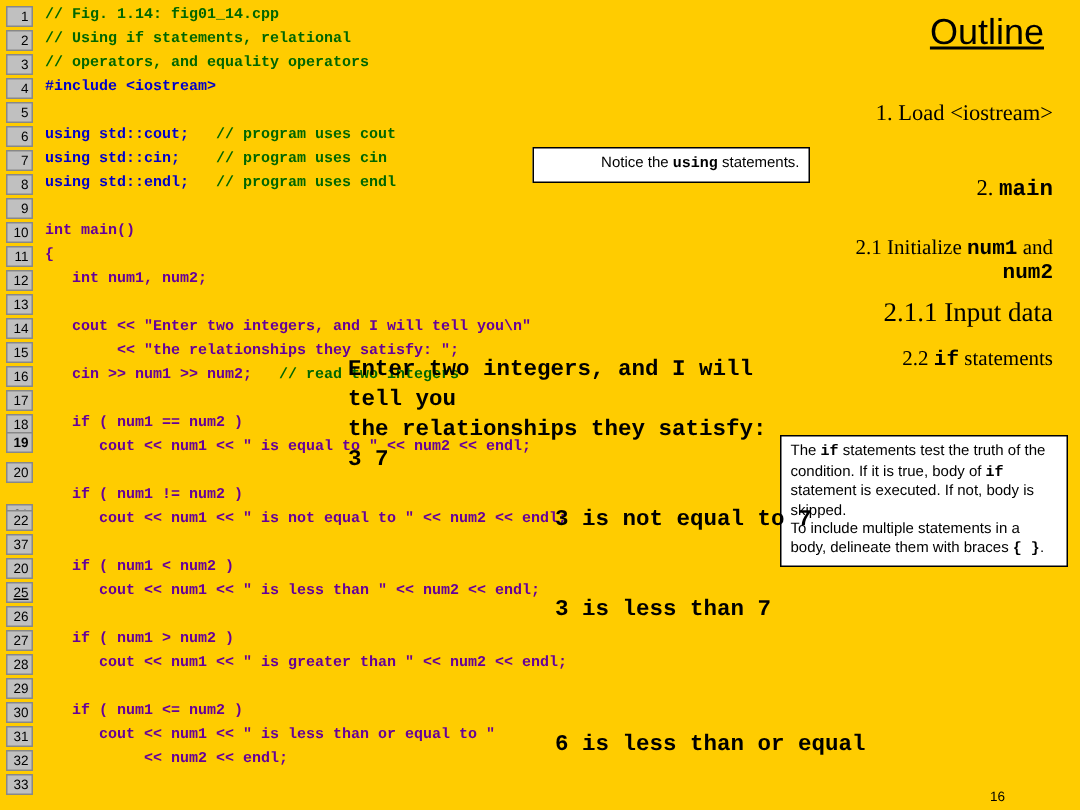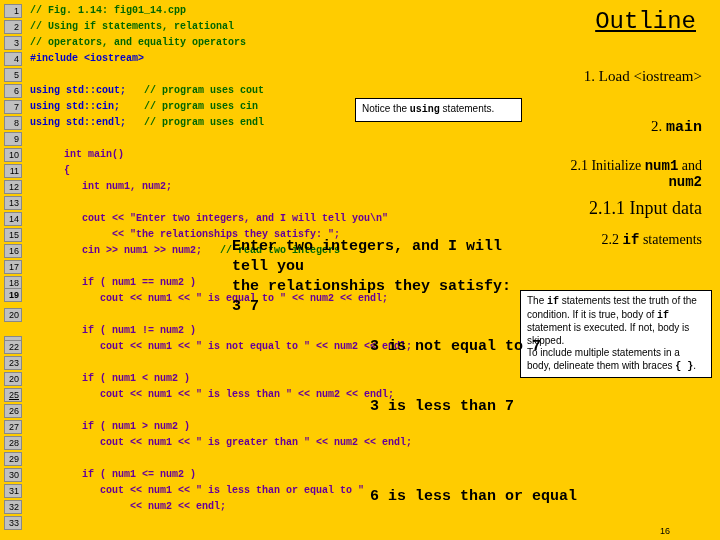--- a/index.html
+++ b/index.html
@@ -26,29 +26,29 @@
   .code {
     position: absolute;
     left: 30px;
     font-family: "Courier New", monospace;
     font-size: 10px;
     font-weight: bold;
     white-space: pre;
   }
   .green { color: #006600; }
   .blue { color: #0000cc; }
-  .purple { color: #660099; margin-left: 34px; }
+  .purple { color: #660099; }
   .outline {
     position: absolute;
     right: 24px;
     top: 8px;
     font-size: 24px;
     color: #000;
     text-decoration: underline;
-    font-family: Liberation Mono, monospace;
+    font-family: Liberation Sans, sans-serif;
   }
   .annot {
     position: absolute;
     font-family: "Times New Roman", serif;
     font-size: 14px;
     color: #000;
   }
   .callout {
     position: absolute;
     background: #fff;
@@ -116,21 +116,21 @@
     <div class="line-num" style="top: 276px;">18</div>
     <div class="code purple" style="top: 277px;">   if ( num1 == num2 )</div>
     <div class="line-num" style="top: 288px; font-weight: bold;">19</div>
     <div class="code purple" style="top: 293px;">      cout &lt;&lt; num1 &lt;&lt; " is equal to " &lt;&lt; num2 &lt;&lt; endl;</div>
     <div class="line-num" style="top: 308px;">20</div>
     <div class="code " style="top: 309px;"></div>
     <div class="line-num" style="top: 324px; margin-top: 12px;">21</div>
     <div class="code purple" style="top: 325px;">   if ( num1 != num2 )</div>
     <div class="line-num" style="top: 340px;">22</div>
     <div class="code purple" style="top: 341px;">      cout &lt;&lt; num1 &lt;&lt; " is not equal to " &lt;&lt; num2 &lt;&lt; endl;</div>
-    <div class="line-num" style="top: 356px;">23</div>
+    <div class="line-num" style="top: 356px;">37</div>
     <div class="code " style="top: 357px;"></div>
     <div class="line-num" style="top: 372px;">20</div>
     <div class="code purple" style="top: 373px;">   if ( num1 &lt; num2 )</div>
     <div class="line-num" style="top: 388px; text-decoration: underline;">25</div>
     <div class="code purple" style="top: 389px;">      cout &lt;&lt; num1 &lt;&lt; " is less than " &lt;&lt; num2 &lt;&lt; endl;</div>
     <div class="line-num" style="top: 404px;">26</div>
     <div class="code " style="top: 405px;"></div>
     <div class="line-num" style="top: 420px;">27</div>
     <div class="code purple" style="top: 421px;">   if ( num1 &gt; num2 )</div>
     <div class="line-num" style="top: 436px;">28</div>
@@ -146,21 +146,21 @@
     <div class="line-num" style="top: 516px;">33</div>
     <div class="code " style="top: 517px;"></div>
   </div>
 
 <div class="annot" style="right:18px; top:68px; font-size:15px;">1. Load &lt;iostream&gt;</div>
 <div class="annot" style="right:18px; top:118px; font-size:15px;">2. <span style="font-family:'Courier New';font-weight:bold;margin-top:32px;">main</span></div>
 <div class="annot" style="right:18px; top:158px; text-align:right; font-size:14px;">2.1 Initialize <span style="font-family:'Courier New';font-weight:bold;">num1</span> and<br><span style="font-family:'Courier New';font-weight:bold;">num2</span></div>
 <div class="annot" style="right:18px; top:198px; font-size:18px;">2.1.1 Input data</div>
 <div class="annot" style="right:18px; top:232px; font-size:14px;">2.2 <span style="font-family:'Courier New';font-weight:bold;">if</span> statements</div>
 
-<div class="callout" style="left:355px; top:98px; width:167px;">Notice the <span style="font-family:'Courier New';font-weight:bold;">using</span> statements.</div>
+<div class="callout" style="left:355px; top:98px; width:185px;text-align:right;">Notice the <span style="font-family:'Courier New';font-weight:bold;">using</span> statements.</div>
 
 <div class="callout" style="left:520px; top:290px; width:192px;">The <span style="font-family:'Courier New';font-weight:bold;">if</span> statements test the truth of the condition. If it is true, body of <span style="font-family:'Courier New';font-weight:bold;">if</span> statement is executed. If not, body is skipped.<br>To include multiple statements in a body, delineate them with braces <span style="font-family:'Courier New';font-weight:bold;">{ }</span>.</div>
 
 <div class="output" style="left:232px; top:238px;">Enter two integers, and I will</div>
 <div class="output" style="left:232px; top:258px;">tell you</div>
 <div class="output" style="left:232px; top:278px;">the relationships they satisfy:</div>
 <div class="output" style="left:232px; top:298px;">3 7</div>
 <div class="output" style="left:370px; top:338px;">3 is not equal to 7</div>
 <div class="output" style="left:370px; top:398px;">3 is less than 7</div>
 <div class="output" style="left:370px; top:488px;">6 is less than or equal</div>

